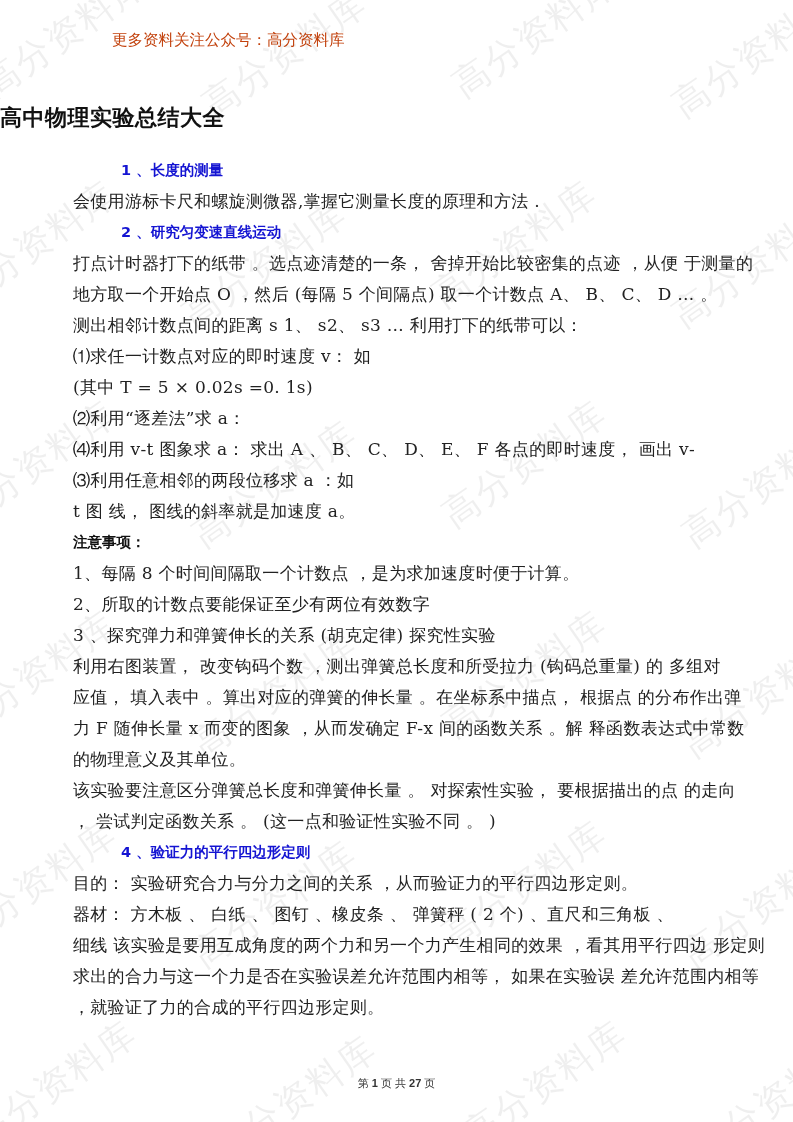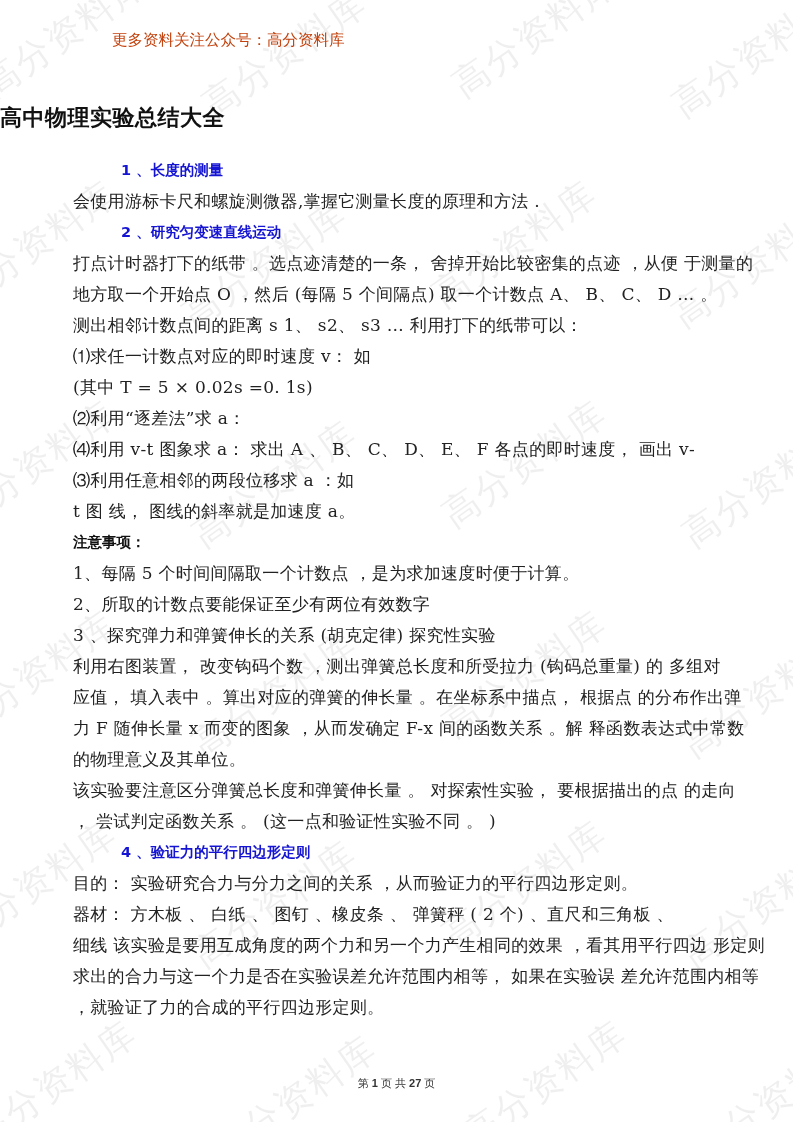--- a/index.html
+++ b/index.html
@@ -92,21 +92,21 @@
     <div class="line">地方取一个开始点 O ，然后  (每隔 5 个间隔点)  取一个计数点 A、  B、 C、  D  … 。</div>
     <div class="line">测出相邻计数点间的距离 s 1、  s2、  s3  …  利用打下的纸带可以：</div>
     <div class="line">⑴求任一计数点对应的即时速度 v：  如</div>
     <div class="line">(其中 T = 5 × 0.02s =0. 1s)</div>
     <div class="line">⑵利用“逐差法”求 a：</div>
     <div class="line">⑷利用 v-t 图象求 a：   求出 A 、  B、  C、  D、  E、  F 各点的即时速度，   画出 v-</div>
     <div class="line">⑶利用任意相邻的两段位移求 a ：如</div>
     <div class="line">t 图 线，   图线的斜率就是加速度 a。</div>
 
     <div class="subheading">注意事项：</div>
-    <div class="line">1、每隔 5 个时间间隔取一个计数点 ，是为求加速度时便于计算。</div>
+    <div class="line">1、每隔 8 个时间间隔取一个计数点 ，是为求加速度时便于计算。</div>
     <div class="line">2、所取的计数点要能保证至少有两位有效数字</div>
     <div class="line">3 、探究弹力和弹簧伸长的关系 (胡克定律) 探究性实验</div>
     <div class="line">利用右图装置，   改变钩码个数 ，测出弹簧总长度和所受拉力  (钩码总重量)  的 多组对</div>
     <div class="line">应值，  填入表中 。算出对应的弹簧的伸长量 。在坐标系中描点，   根据点 的分布作出弹</div>
     <div class="line">力 F 随伸长量 x 而变的图象 ，从而发确定 F-x 间的函数关系 。解 释函数表达式中常数</div>
     <div class="line">的物理意义及其单位。</div>
     <div class="line">该实验要注意区分弹簧总长度和弹簧伸长量 。  对探索性实验，   要根据描出的点 的走向</div>
     <div class="line">，  尝试判定函数关系 。   (这一点和验证性实验不同 。  )</div>
 
     <div class="heading">4 、验证力的平行四边形定则</div>

